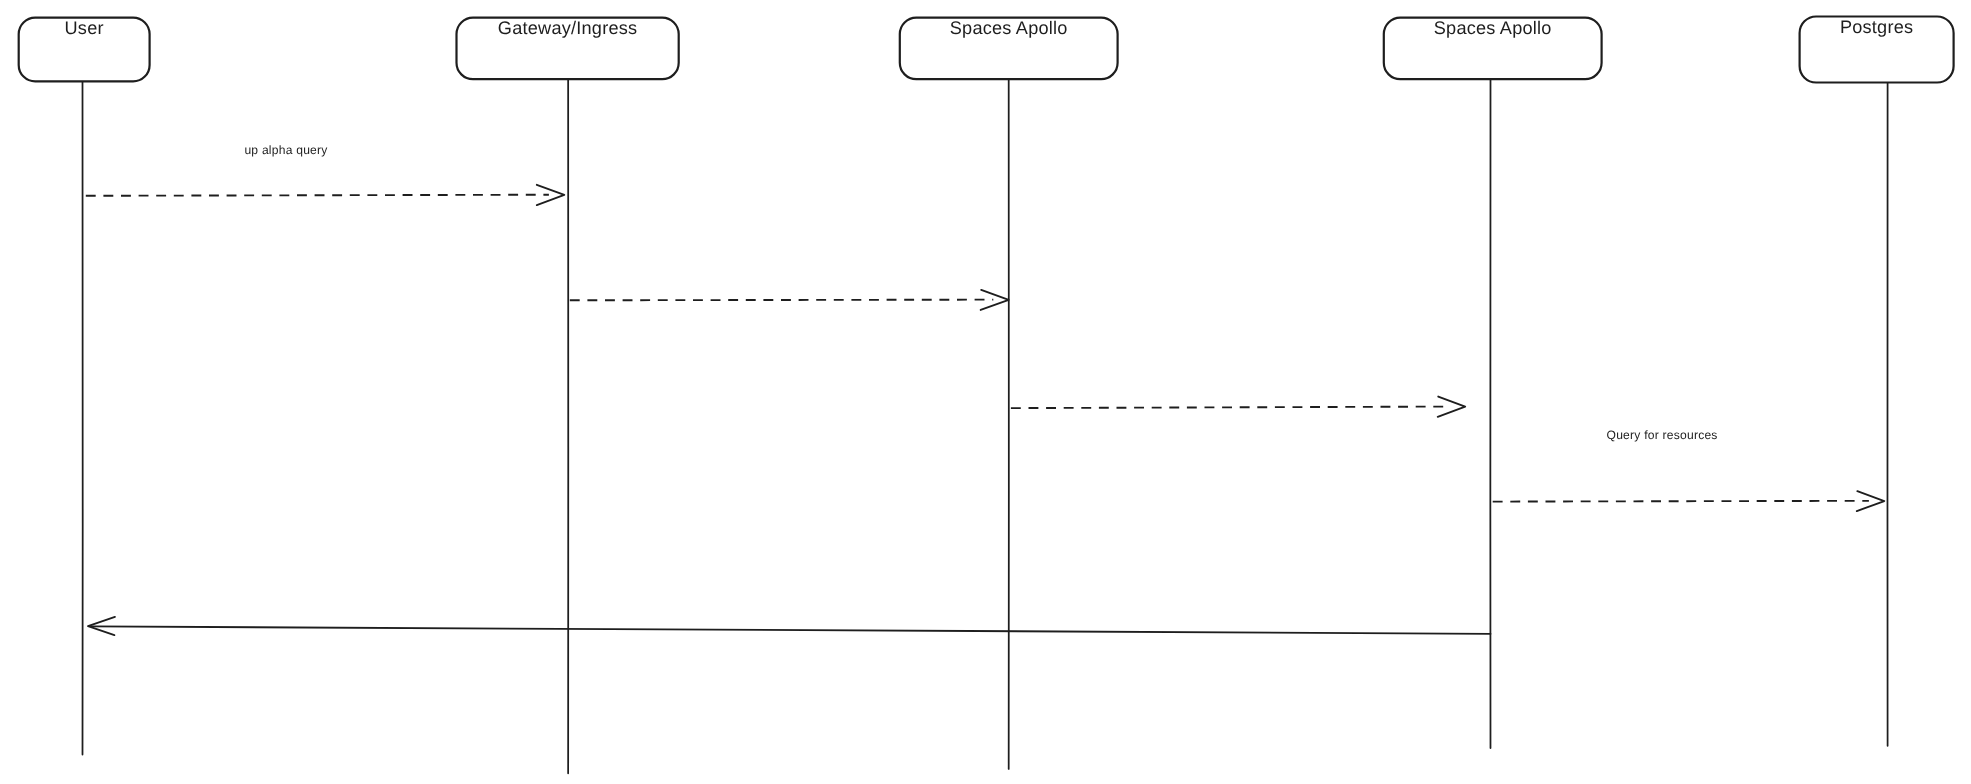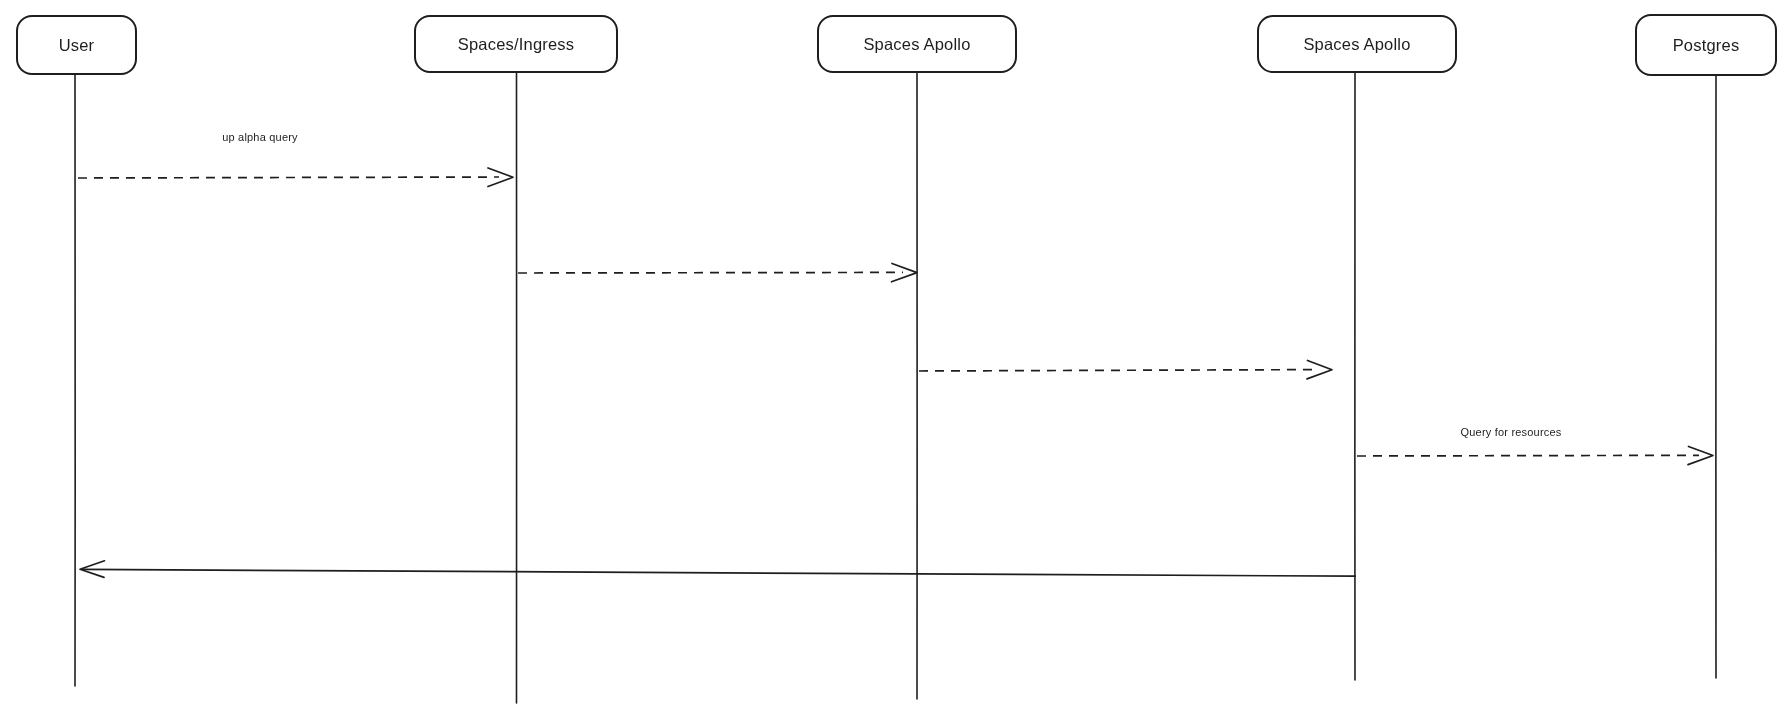--- a/index.html
+++ b/index.html
@@ -24,21 +24,20 @@
     width: 1792px;
     height: 713px;
   }
   .actor-box {
     position: absolute;
     box-sizing: border-box;
     border: 2px solid #1e1e1e;
     border-radius: 16px;
     background: #ffffff;
     display: flex;
-    align-items: center;
     justify-content: center;
     color: #1e1e1e;
     font-size: 16.5px;
     letter-spacing: 0.2px;
     white-space: nowrap;
     z-index: 2;
   }
   .actor-label {
     pointer-events: none;
   }
@@ -105,32 +104,32 @@
 
     <path class="msg-line-solid" d="M 83 569.4 L 1355 576.2"></path>
     <path class="arrow-head" d="M 104.5 560.8 L 80 569.2 L 104 577.4"></path>
   </svg>
 
   <div class="actor-box" style="left:16px; top:15px; width:121px; height:60px;">
     <span class="actor-label">User</span>
   </div>
 
   <div class="actor-box" style="left:414px; top:15px; width:204px; height:58px;">
-    <span class="actor-label">Spaces/Ingress</span>
+    <span class="actor-label">Gateway/Ingress</span>
   </div>
 
   <div class="actor-box" style="left:817px; top:15px; width:200px; height:58px;">
     <span class="actor-label">Spaces Apollo</span>
   </div>
 
   <div class="actor-box" style="left:1635px; top:14px; width:142px; height:62px;">
     <span class="actor-label">Postgres</span>
   </div>
 
   <div class="actor-box" style="left:1257px; top:15px; width:200px; height:58px;">
     <span class="actor-label">Spaces Apollo</span>
   </div>
 
   <div class="msg-label" style="left:260px; top:131px;">up alpha query</div>
 
-  <div class="msg-label" style="left:1511px; top:426px;">Query for resources</div>
+  <div class="msg-label" style="left:1511px; top:390px;">Query for resources</div>
 
 </div>
 
 </body></html>

